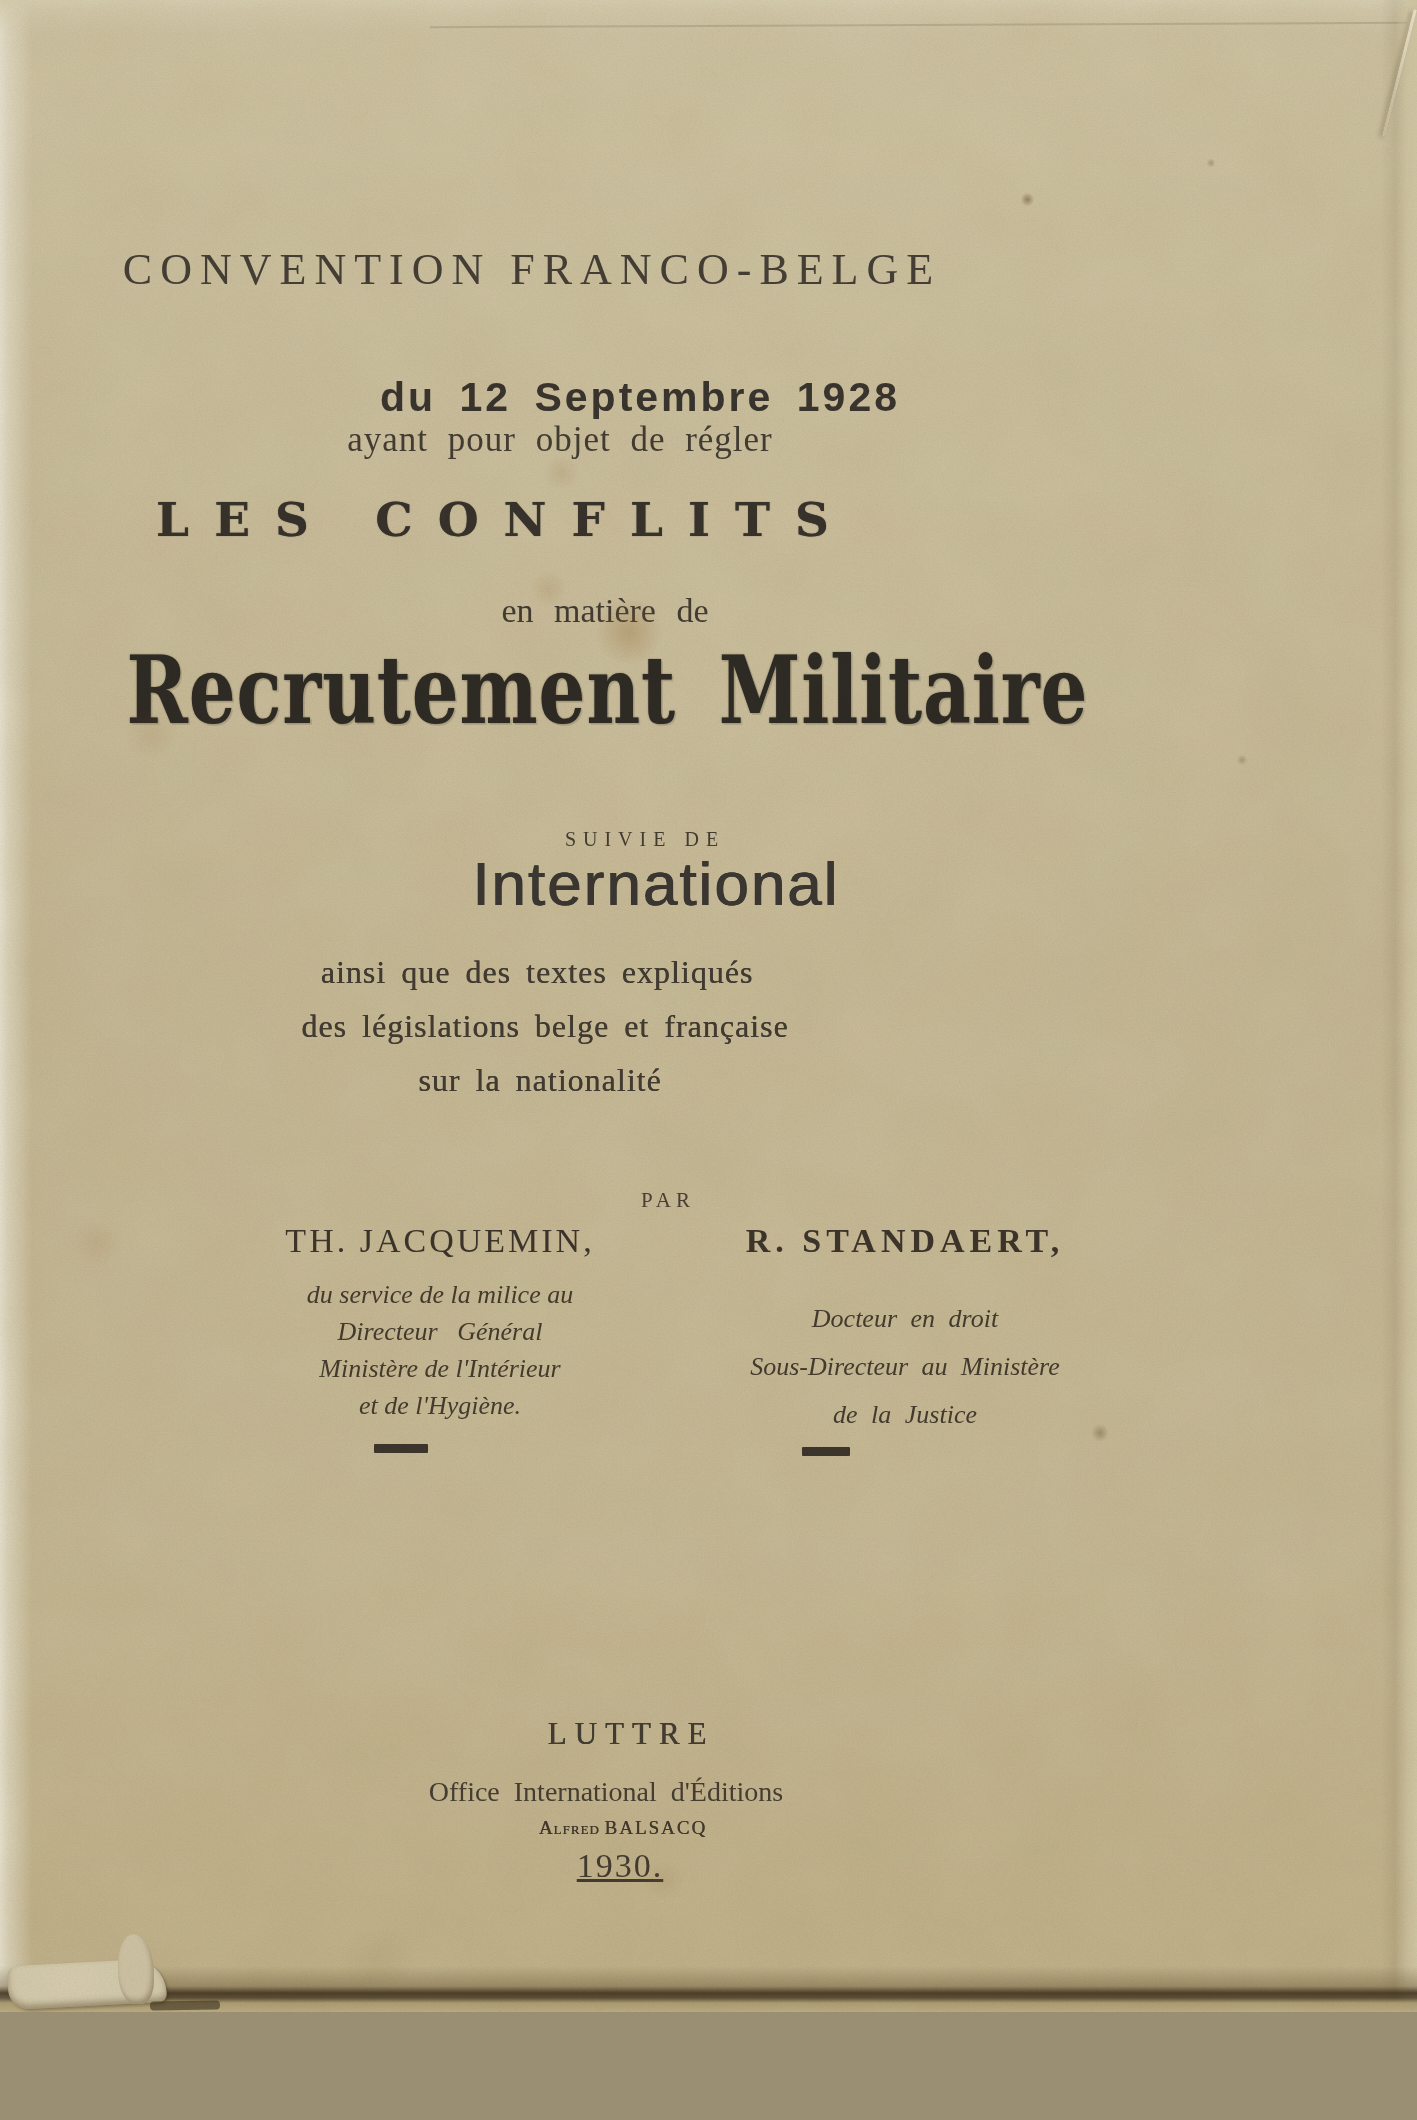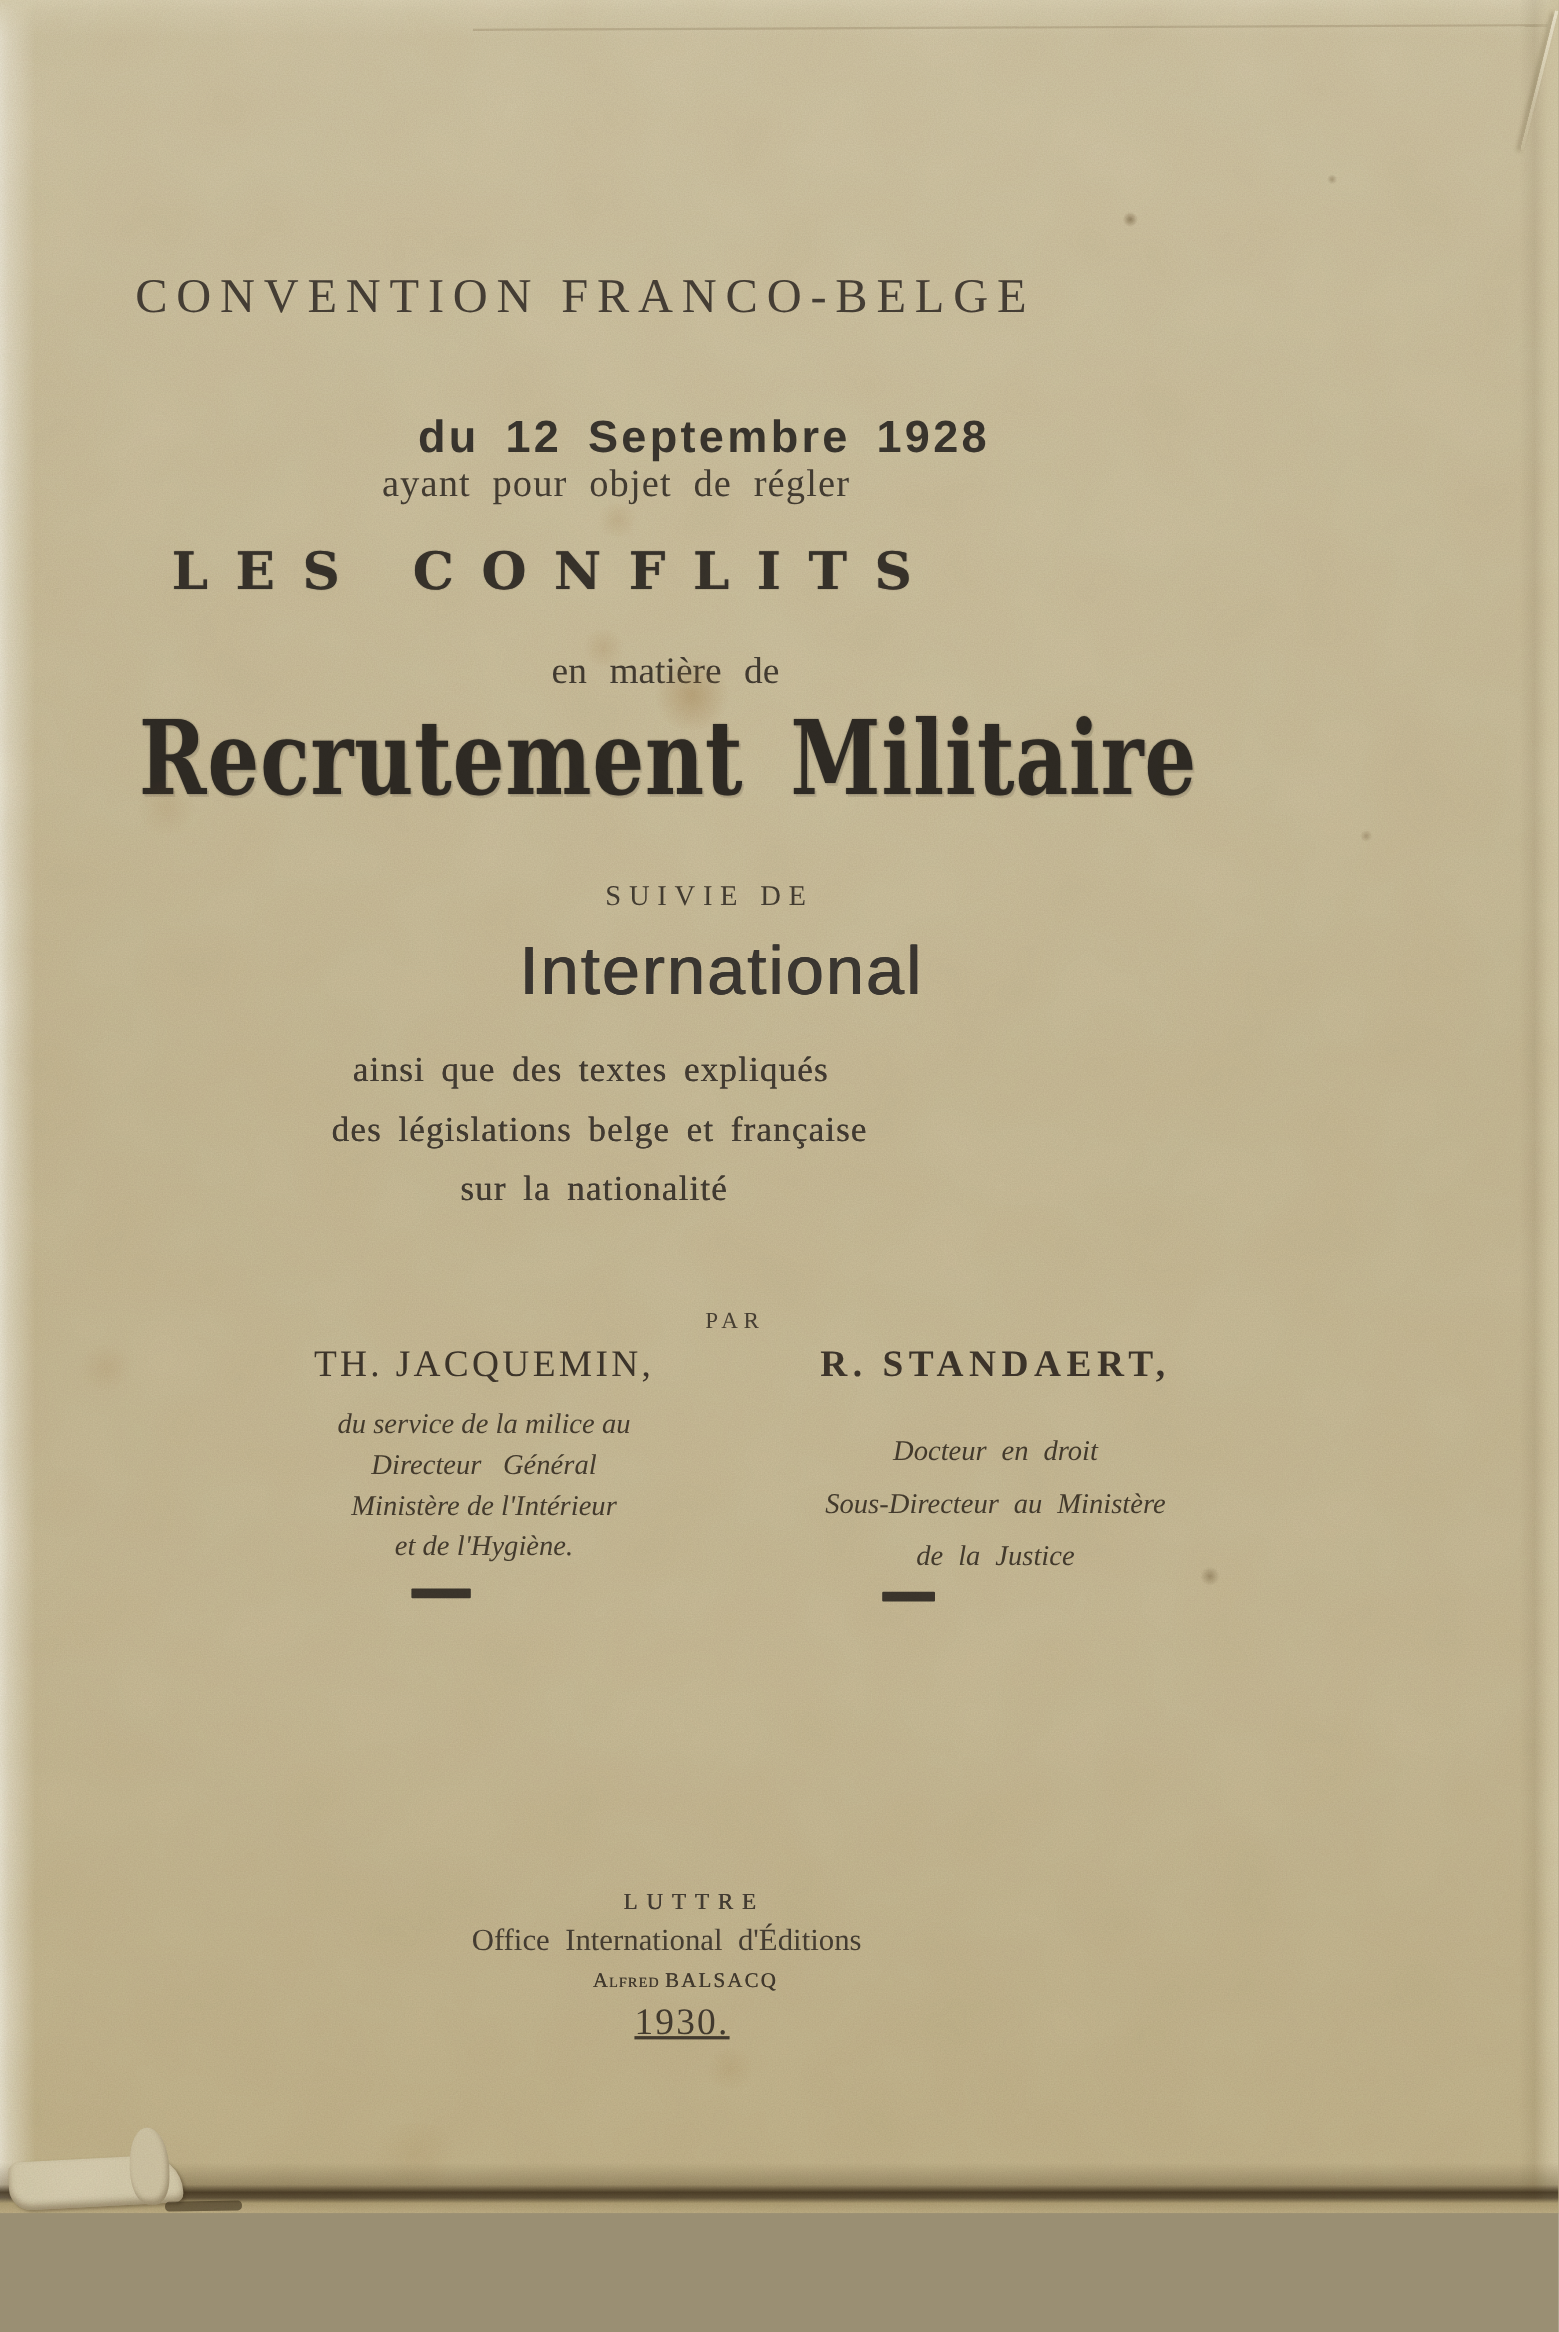--- a/index.html
+++ b/index.html
@@ -46,21 +46,21 @@
   .date{top:334px;margin-left:20px;font-family:"Liberation Sans",sans-serif;font-weight:700;
         font-size:41px;letter-spacing:3px;word-spacing:9px;color:#3a362f;margin-top:40px;}
   .ayant{top:420px;margin-left:-60px;font-size:35px;letter-spacing:1px;word-spacing:10px;color:#453e34;}
   .conflits{top:492px;margin-left:-115px;font-family:"DejaVu Serif",serif;font-weight:700;
         font-size:47px;letter-spacing:25px;color:#38332c;text-shadow:0 0 1px rgba(56,51,44,0.75);}
   .enmat{top:592px;margin-left:-15px;font-size:34px;word-spacing:12px;color:#443d33;}
   .recr{top:642px;margin-left:-13px;}
   .recr span{display:inline-block;font-family:"DejaVu Serif",serif;font-weight:700;font-size:82px;
         letter-spacing:1px;word-spacing:18px;color:#2f2b25;transform:scale(0.9,1.14);
         text-shadow:0 0 1.5px rgba(47,43,37,0.6),2px 2px 0 rgba(47,43,37,0.12);}
-  .suivie{top:800px;margin-left:25px;font-size:26px;letter-spacing:7px;color:#453e33;}
+  .suivie{top:828px;margin-left:25px;font-size:20px;letter-spacing:7px;color:#453e33;}
   .comm{top:848px;margin-left:36px;font-family:"Liberation Sans",sans-serif;font-size:62px;
         letter-spacing:2px;color:#3c3833;
         text-shadow:0.5px 0 0 currentColor,-0.5px 0 0 currentColor;}
   .sub1{top:954px;margin-left:-83px;}
   .sub2{top:1008px;margin-left:-75px;}
   .sub3{top:1062px;margin-left:-80px;}
   .subline{font-size:32px;letter-spacing:1px;word-spacing:6px;color:#443d34;
         text-shadow:0.3px 0 0 currentColor;}
   .par{top:1188px;margin-left:48px;font-size:21px;letter-spacing:5px;color:#4a4236;}
 
@@ -75,22 +75,22 @@
   .author-right .bio-line{line-height:48px;}
   .author-left .bio-line:nth-child(2){word-spacing:13px;}
   .author-right .bio-line{word-spacing:7px;}
 
   .dash{position:absolute;height:9px;background:#3d372e;border-radius:1px;}
   .dash-left{left:374px;top:1444px;width:54px;}
   .dash-right{left:802px;top:1447px;width:48px;}
 
   .imprint{position:absolute;top:1716px;left:0;width:1240px;text-align:center;}
   .imprint div{white-space:nowrap;}
-  .city{position:relative;left:11px;font-size:21px;letter-spacing:8px;color:#453e35;
-        text-shadow:0.4px 0 0 currentColor;margin-bottom:8px;}
+  .city{position:relative;left:11px;font-size:31px;letter-spacing:8px;color:#453e35;
+        text-shadow:0.4px 0 0 currentColor;margin-bottom:24px;}
   .publisher{position:relative;left:-14px;font-size:28px;word-spacing:7px;color:#473f34;margin-bottom:9px;}
   .pubname{position:relative;left:3px;font-size:19px;color:#443c30;margin-bottom:8px;
         text-shadow:0.3px 0 0 currentColor;}
   .pubname .sc{font-variant:small-caps;letter-spacing:1px;}
   .pubname .caps{letter-spacing:2px;}
   .year{position:relative;left:0;font-size:34px;letter-spacing:2px;color:#453d31;text-decoration:underline;}
 </style>
 </head>
 <body>
 

